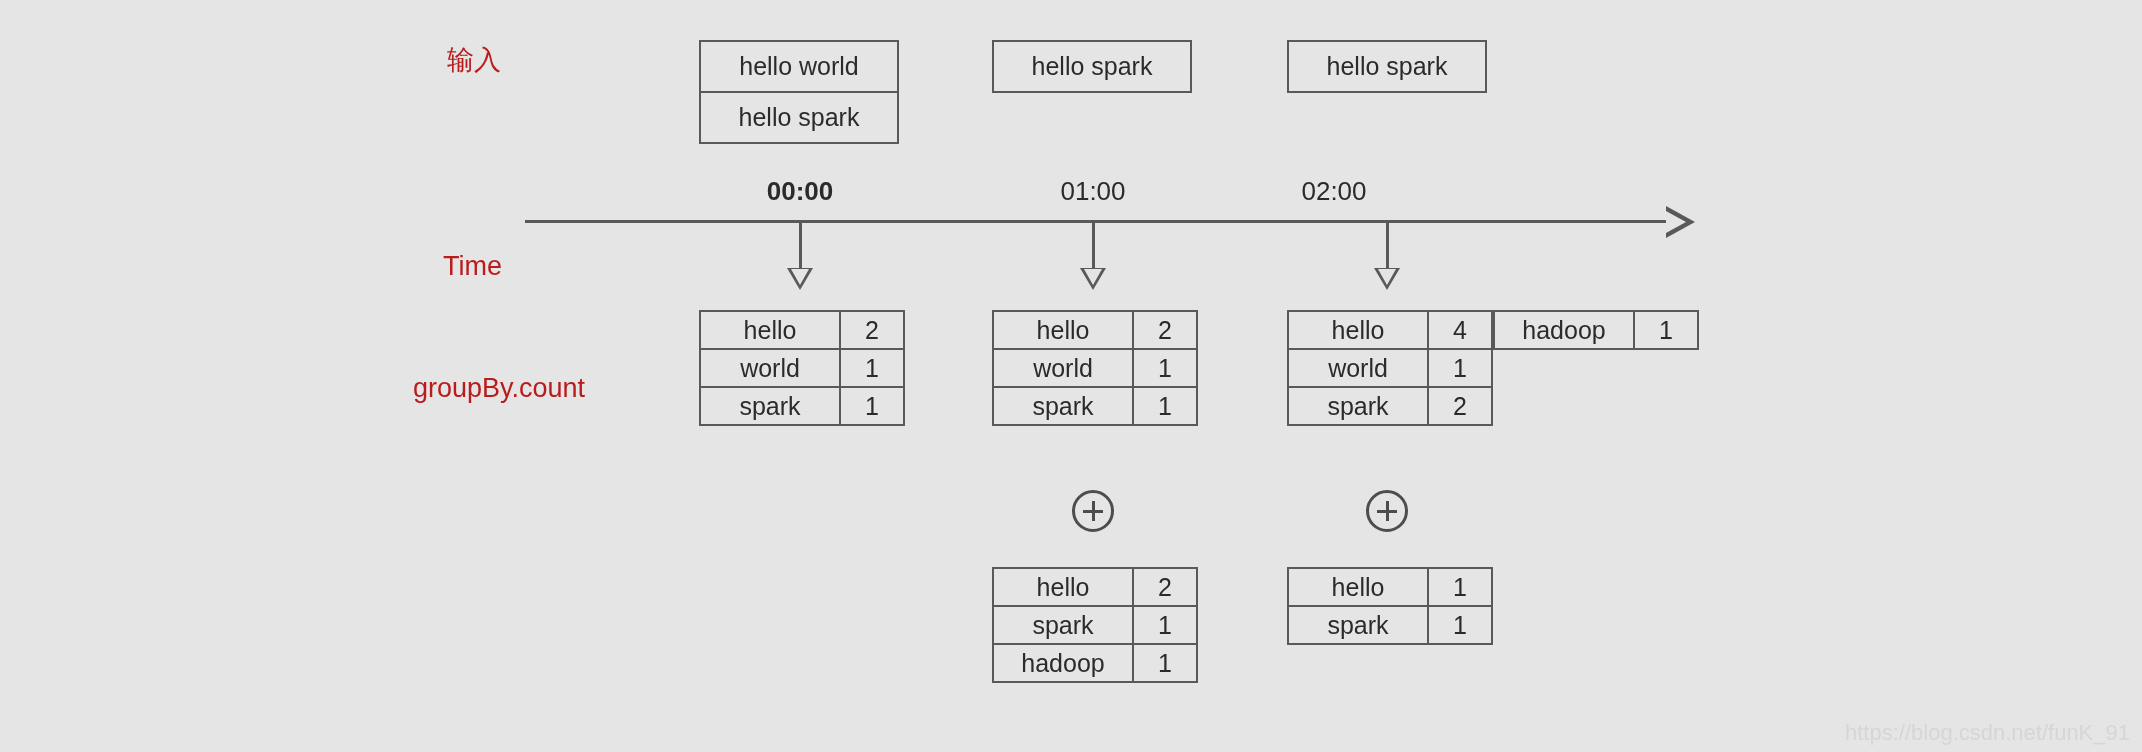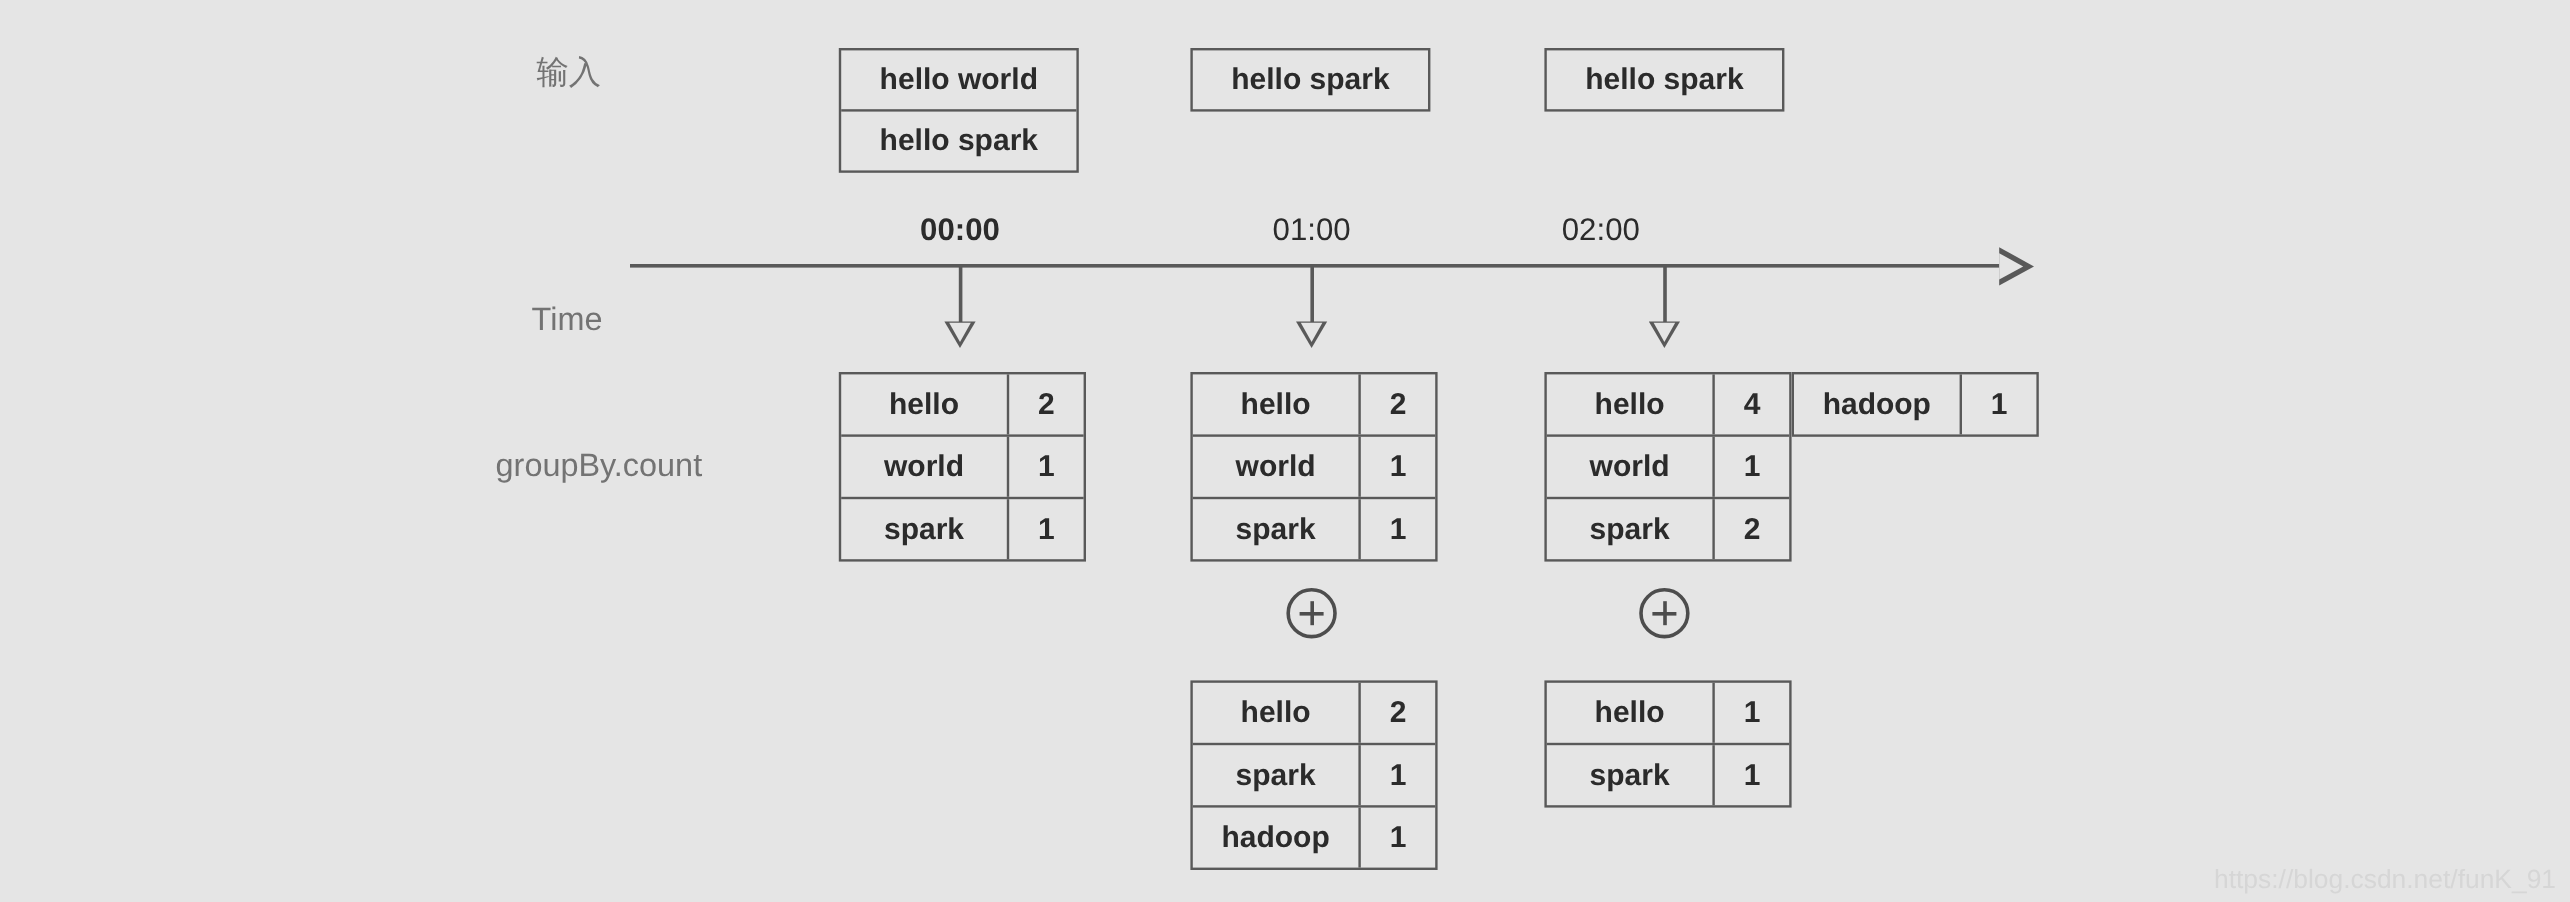--- a/index.html
+++ b/index.html
@@ -16,49 +16,48 @@
   }
   #stage {
     position: relative;
     width: 2142px;
     height: 752px;
   }
 
   
   .row-label {
     position: absolute;
-    color: #737373;
+    color: #b91c1c;
     font-size: 27px;
     white-space: nowrap;
     line-height: 1;
   }
   .row-label.cjk { font-size: 27px; }
 
   
   .box {
     position: absolute;
     border: 2px solid #595959;
     background: #e5e5e5;
     box-sizing: border-box;
   }
   .box-row {
     display: flex;
     box-sizing: border-box;
     border-bottom: 2px solid #595959;
-    font-weight: bold;
   }
   .box-row:last-child { border-bottom: none; }
   .cell {
     box-sizing: border-box;
     display: flex;
     align-items: center;
     justify-content: center;
     font-size: 25px;
     color: #2b2b2b;
-    height: 50px;
+    height: 36px;
     border-right: 2px solid #595959;
     white-space: nowrap;
   }
   .cell:last-child { border-right: none; }
   .cell.word { width: 140px; }
   .cell.count { width: 62px; }
   .cell.wide { width: 200px; height: 49px; }
 
   
   #timeline-line {

